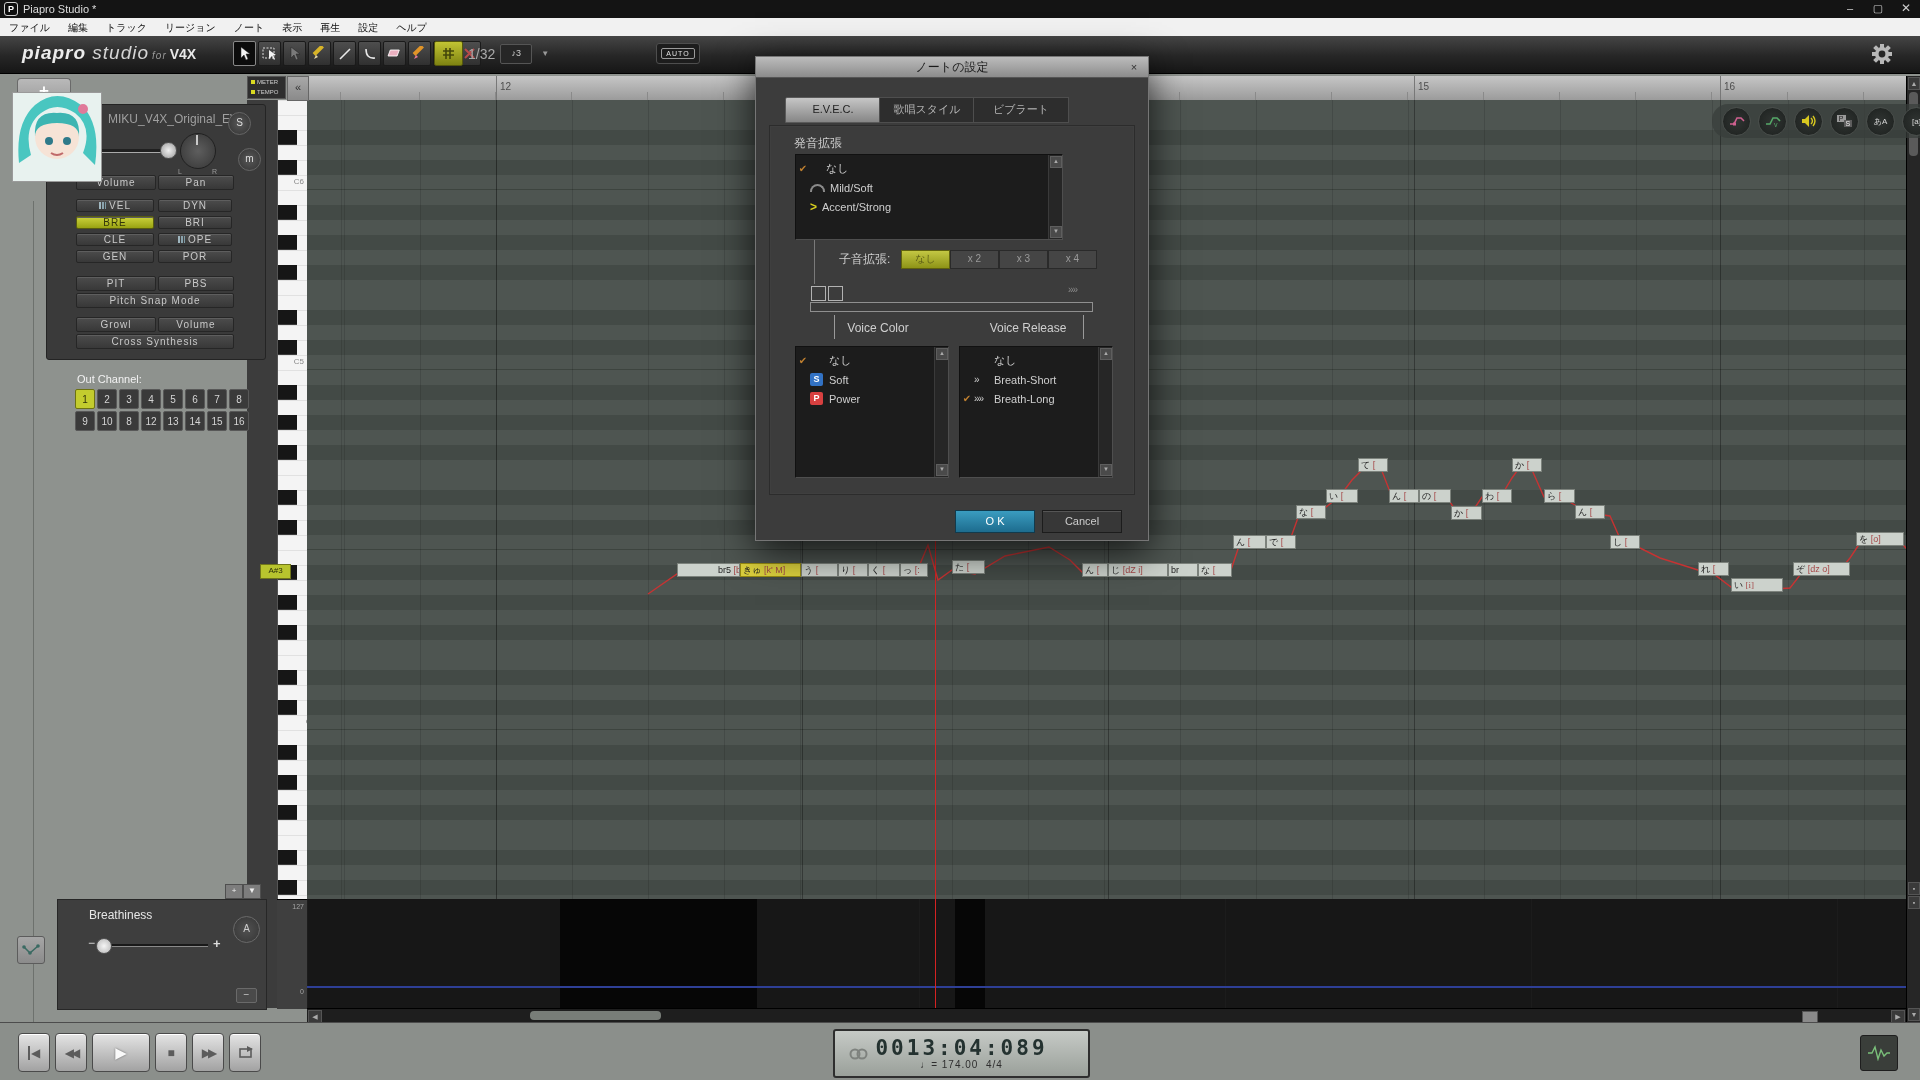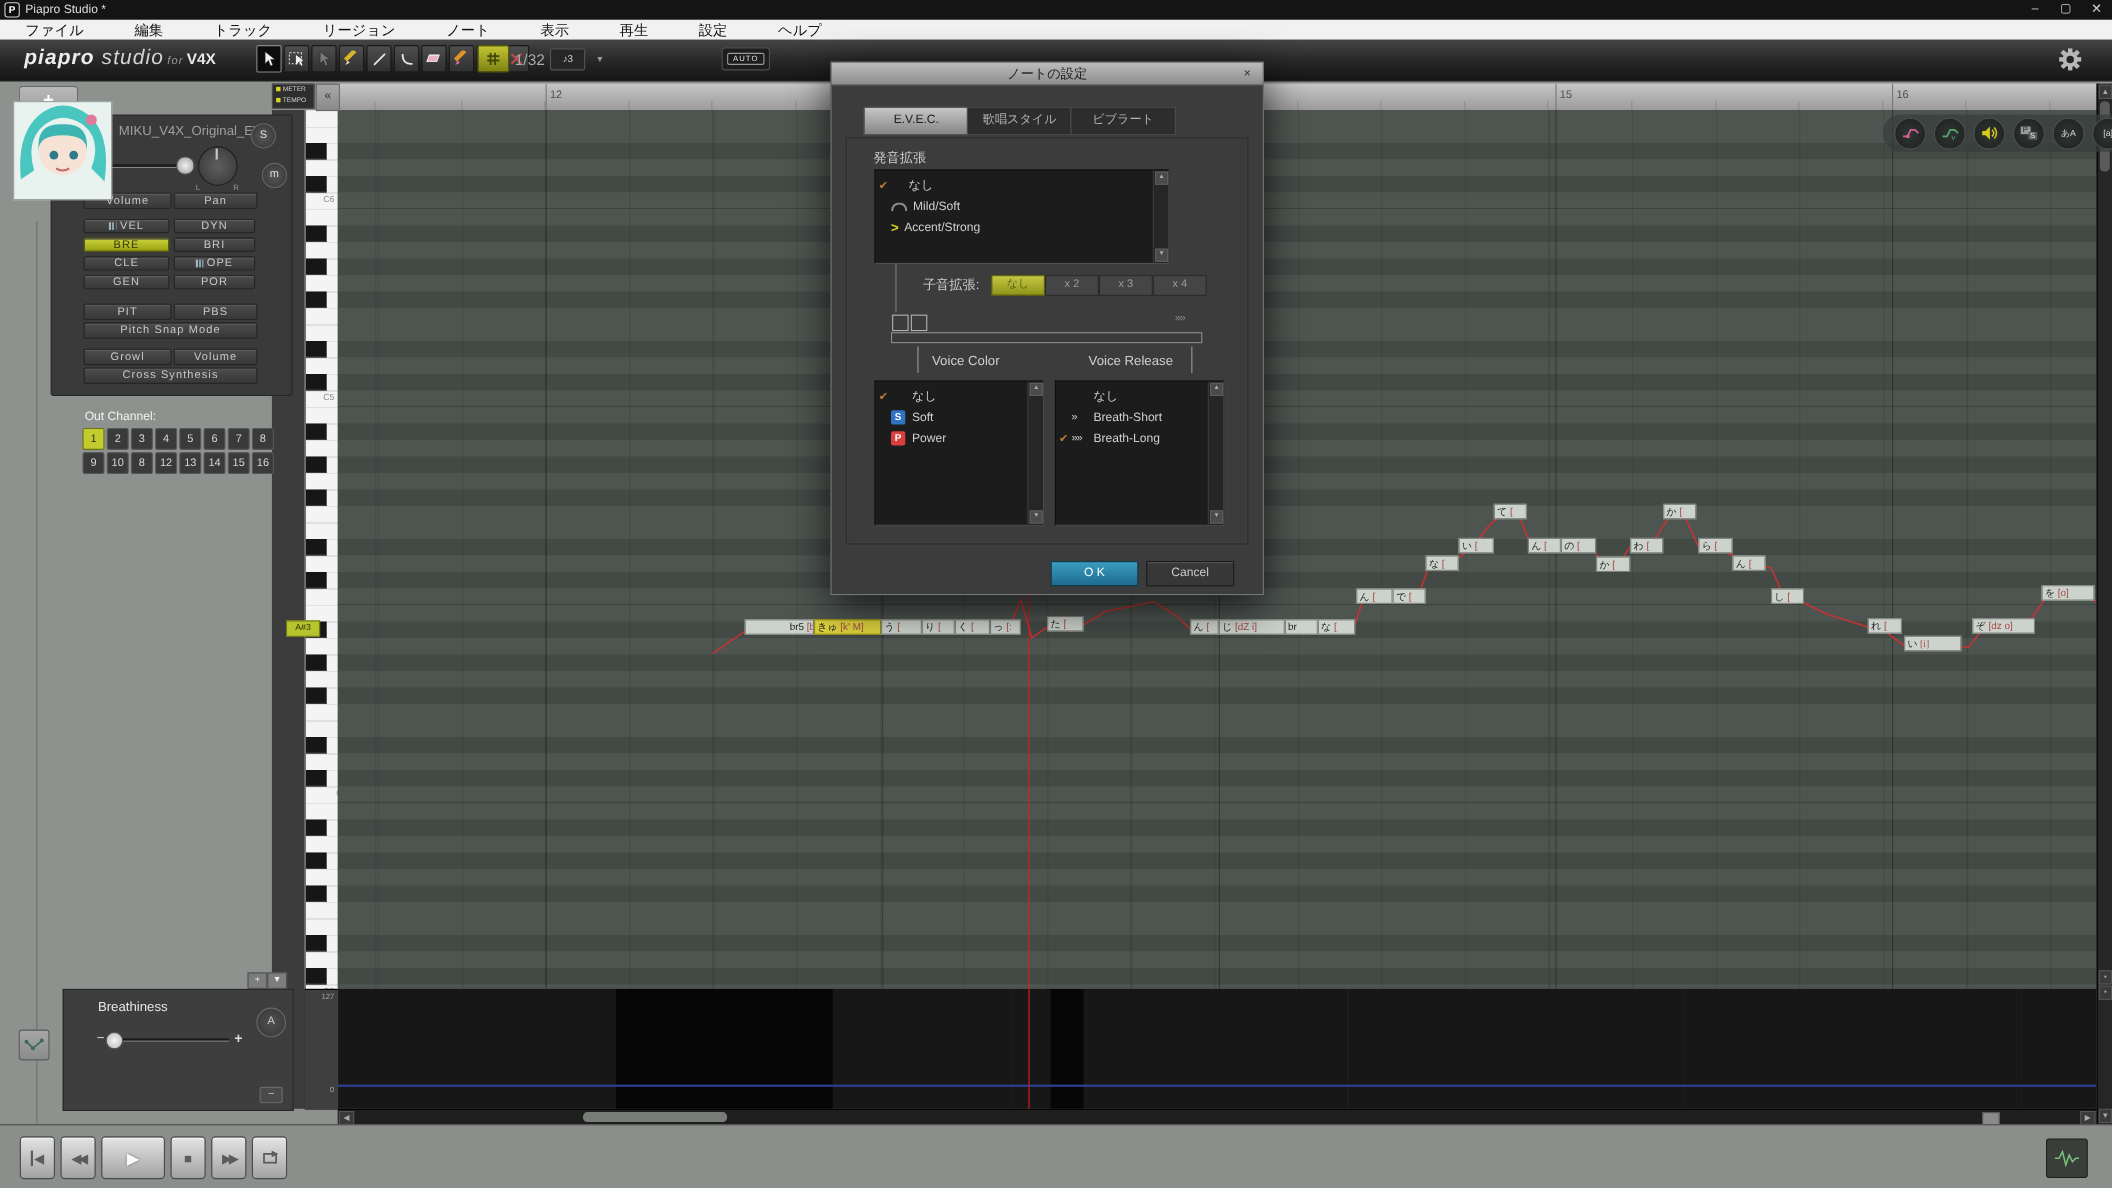--- a/index.html
+++ b/index.html
@@ -9,21 +9,21 @@
   
   #titlebar{left:0;top:0;width:1920px;height:18px;background:#141414;color:#ddd;font-size:11px;
             display:flex;align-items:center;z-index:20}
   #app-logo{width:12px;height:12px;margin:0 5px 0 4px;background:#0e0e0e;border:1px solid #cfcfcf;border-radius:3px;
             color:#fff;font-size:9px;font-weight:bold;text-align:center;line-height:12px}
   #winbtns{margin-left:auto;display:flex}
   .winbtn{width:28px;height:18px;text-align:center;line-height:17px;color:#cfcfcf;font-size:11px}
   .winbtn:last-child{font-size:12px}
   #menubar{left:0;top:18px;width:1920px;height:18px;background:#f1f1f1;border-bottom:1px solid #c9c9c9;
            display:flex;align-items:center;z-index:20}
-  .menu-item{padding:0 23px;font-size:13px;color:#111;line-height:17px}
+  .menu-item{padding:0 9px;font-size:10px;color:#111;line-height:17px}
   #toolbar{left:0;top:36px;width:1920px;height:37px;background:linear-gradient(#454545,#262626 55%,#161616);
            border-bottom:1px solid #000;z-index:20}
   #brand{position:absolute;left:22px;top:6px;color:#ececec;font-size:19px;font-weight:bold;font-style:italic;
          letter-spacing:1px}
   #brand .b2{font-weight:normal;color:#d5d5d5}
   #brand .b3{font-size:10px;color:#9a9a9a;font-style:italic;font-weight:normal;margin:0 3px}
   #brand .b4{font-size:14px;color:#e8e8e8;font-style:normal;letter-spacing:0}
   #tools{position:absolute;left:233px;top:5px;display:flex;gap:2px}
   .tool{width:21px;height:23px;background:linear-gradient(#4e4e4e,#303030);border:1px solid #1a1a1a;
         border-radius:2px;display:flex;align-items:center;justify-content:center}
@@ -688,20 +688,29 @@
   <div class="tbtn" style="left:55px;width:30px;letter-spacing:-3px">◀◀</div>
   <div class="tbtn" style="left:92px;width:56px;font-size:15px;color:#fafafa;text-shadow:0 0 2px #555">▶</div>
   <div class="tbtn" style="left:155px;width:30px">■</div>
   <div class="tbtn" style="left:192px;width:30px;letter-spacing:-3px">▶▶</div>
   <div class="tbtn" style="left:229px;width:30px">
     <svg width="15" height="13">
         <rect x="2" y="3" width="11" height="8" fill="none" stroke="#5c5c5c" stroke-width="1.6"></rect>
     <polygon points="9,0 15,3 9,6" fill="#5c5c5c"></polygon>
       </svg>
     </div>
+  <div id="time-display">
+    <svg width="20" height="14" style="position:absolute;left:14px;top:16px">
+      <circle cx="6" cy="7" r="4.5" fill="none" stroke="#7e827e" stroke-width="2"></circle>
+      <circle cx="13" cy="7" r="4.5" fill="none" stroke="#7e827e" stroke-width="2"></circle>
+      </svg>
+    <div id="time-digits">0013:04:089</div>
+    <div id="time-sub">
+      <span>♩= 174.00</span>&nbsp;&nbsp;<span>4/4</span></div>
+  </div>
   <div id="wave-btn">
     <svg width="24" height="16">
         <polyline points="1,8 5,8 8,2 11,14 14,5 17,11 20,8 23,8" fill="none" stroke="#7ac07a" stroke-width="1.4"></polyline>
       </svg>
   </div>
 </div>
 
 <div class="note" style="position: absolute; left: 677px; top: 563px; width: 63px; height: 14px; padding-left: 40px;"><span>br5 </span><span class="ph">[br5]</span></div>
 <div class="note sel" style="position: absolute; left: 740px; top: 563px; width: 61px; height: 14px;"><span>きゅ </span><span class="ph">[k' M]</span></div>
 <div class="note" style="position: absolute; left: 801px; top: 563px; width: 37px; height: 14px;"><span>う </span><span class="ph">[</span></div>

